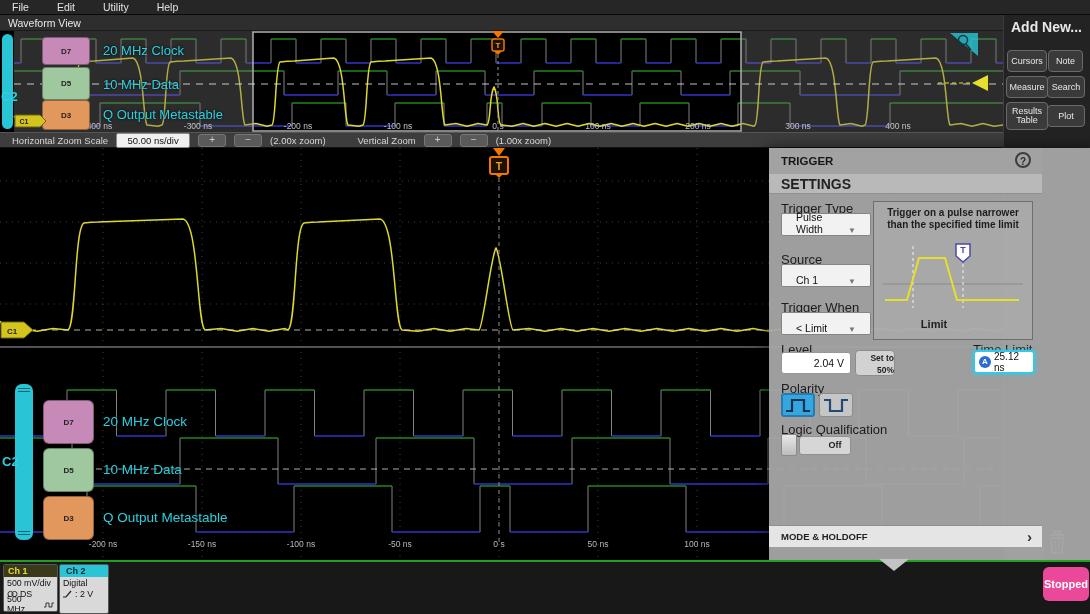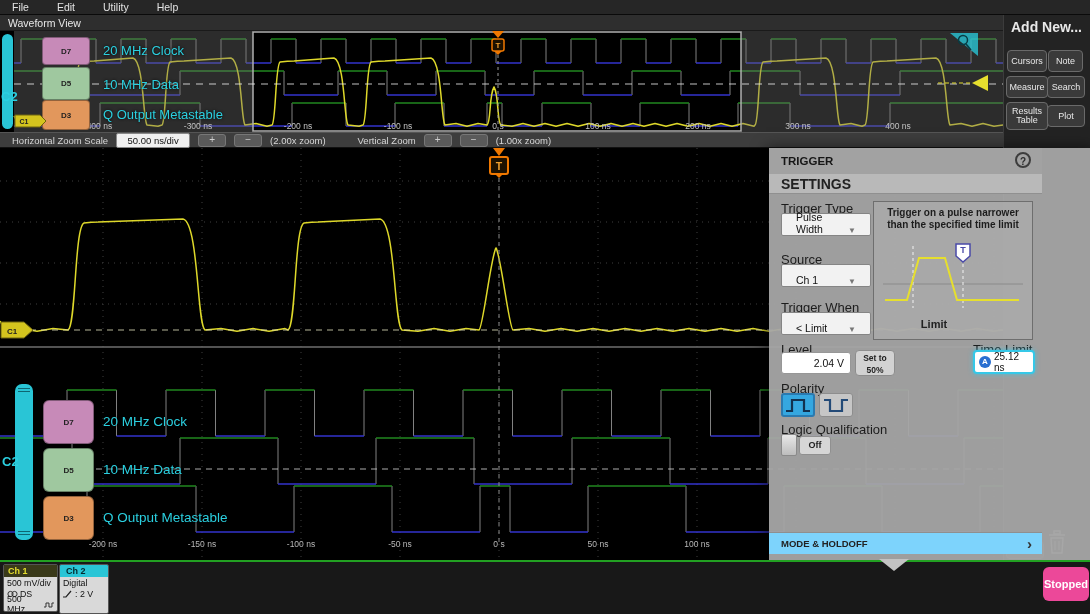--- a/index.html
+++ b/index.html
@@ -32,25 +32,25 @@
   #panel-header{left:0;top:0;width:273px;height:26px;background:#a2a2a2;border-bottom:1px solid #8a8a8a;}
   #panel-title{left:12px;top:7px;font-size:11.5px;font-weight:bold;color:#161616;}
   #panel-help{left:246px;top:4px;width:16px;height:16px;border:2px solid #3d3d3d;border-radius:50%;color:#2e2e2e;font-size:10px;font-weight:bold;text-align:center;line-height:16px;box-sizing:border-box;}
   #panel-settings{left:0;top:26px;width:273px;height:20px;background:#b9b9b9;border-bottom:1px solid #909090;color:#222;font-size:14px;font-weight:bold;line-height:20px;padding-left:12px;box-sizing:border-box;}
   .p-label{font-size:13px;color:#1c1c1c;}
   .dropdown{background:#f2f2f2;border:1px solid #858585;border-radius:2px;font-size:10.5px;color:#101010;display:flex;align-items:flex-end;justify-content:space-between;padding:0 14px;box-sizing:border-box;}
   .caret{color:#777;font-size:8px;}
   .tinput{background:#fff;border:1px solid #979797;border-radius:3px;font-size:10.5px;color:#111;display:flex;align-items:center;justify-content:flex-end;padding:0 6px;box-sizing:border-box;}
   #info-box{left:104px;top:53px;width:160px;height:139px;border:1px solid #6e6e6e;background:rgba(176,176,176,.55);box-sizing:border-box;}
   #info-text{left:6px;top:5px;width:146px;font-size:10px;font-weight:bold;color:#1d1d1d;text-align:center;line-height:12px;}
-  #set50{left:86px;top:202px;width:40px;height:26px;background:#d2d2d2;border:1px solid #8d8d8d;border-radius:4px;font-size:8.5px;font-weight:bold;color:#222;text-align:center;line-height:12px;padding-top:1px;box-sizing:border-box;}
+  #set50{left:86px;top:202px;width:40px;height:26px;background:#d2d2d2;border:1px solid #8d8d8d;border-radius:4px;font-size:8.5px;font-weight:bold;color:#222;text-align:right;line-height:12px;padding-top:1px;box-sizing:border-box;}
   #timelimit{left:204px;top:202px;width:62px;height:24px;background:#fff;border:2px solid #35c8e8;border-radius:4px;display:flex;align-items:center;gap:3px;padding:0 4px;box-sizing:border-box;box-shadow:0 0 5px rgba(53,200,232,.8);}
   .a-circle{width:12px;height:12px;border-radius:50%;background:#2a6fd0;color:#fff;font-size:8px;font-weight:bold;text-align:center;line-height:12px;flex:0 0 12px;}
   .pol-btn{width:34px;height:24px;border-radius:3px;display:flex;align-items:center;justify-content:center;box-sizing:border-box;}
-  #modebar{left:0;top:377px;width:273px;height:22px;background:#7dd3fc;border-top:1px solid #8f8f8f;color:#222;font-size:9.5px;font-weight:bold;line-height:22px;padding-left:12px;box-sizing:border-box;margin-top:7px;}
+  #modebar{left:0;top:377px;width:273px;height:22px;background:#e5e5e5;border-top:1px solid #8f8f8f;color:#222;font-size:9.5px;font-weight:bold;line-height:22px;padding-left:12px;box-sizing:border-box;}
   #modebar-chevron{position:absolute;right:10px;top:0;font-size:15px;font-weight:bold;color:#333;line-height:22px;}
   #callout{left:879px;top:559px;width:0;height:0;border-left:15px solid transparent;border-right:15px solid transparent;border-top:12px solid #c3c3c3;z-index:6;}
   
   #greenline{left:0;top:560px;width:1090px;height:2px;background:#22a022;}
   
   #bottombar{left:0;top:562px;width:1090px;height:52px;background:#181818;}
   .chbadge{border:1px solid #555;border-radius:2px;overflow:hidden;}
   .chbadge .hd{height:12px;font-size:9px;font-weight:bold;padding-left:4px;line-height:12px;}
   .chbadge .bd{background:#d9d9d9;color:#111;font-size:8.8px;padding:1px 3px;}
   .chbadge .bd div{height:10.5px;line-height:10.5px;display:flex;align-items:center;gap:2px;}
@@ -255,21 +255,21 @@
       </svg>
     </div>
     <div class="abs pol-btn" style="left:50px;top:245px;background:#c6c6c6;border:1px solid #8d8d8d;">
       <svg width="30" height="20" viewBox="0 0 30 20">
         <polyline points="3,5 9,5 9,16 21,16 21,5 27,5" fill="none" stroke="#234a77" stroke-width="2.2"></polyline>
       </svg>
     </div>
 
     <div class="abs p-label" style="left:12px;top:274px;">Logic Qualification</div>
     <div class="abs" style="left:12px;top:286px;width:14px;height:20px;background:linear-gradient(#e8e8e8,#bdbdbd);border:1px solid #8a8a8a;border-radius:2px;"></div>
-    <div class="abs" style="left:30px;top:288px;width:30px;height:17px;background:#d6d6d6;border:1px solid #909090;border-radius:3px;font-size:9px;font-weight:bold;color:#222;text-align:center;line-height:17px;">Off</div>
+    <div class="abs" style="left:30px;top:288px;width:30px;height:17px;background:#d6d6d6;border:1px solid #909090;border-radius:3px;font-size:9px;font-weight:bold;color:#222;text-align:center;line-height:17px;padding-left:20px;">Off</div>
 
     <div class="abs" id="modebar">
       <span>MODE &amp; HOLDOFF</span>
       <span id="modebar-chevron">›</span>
     </div>
   </div>
   <div class="abs" id="callout"></div>
 
   <div class="abs" id="greenline"></div>
 

